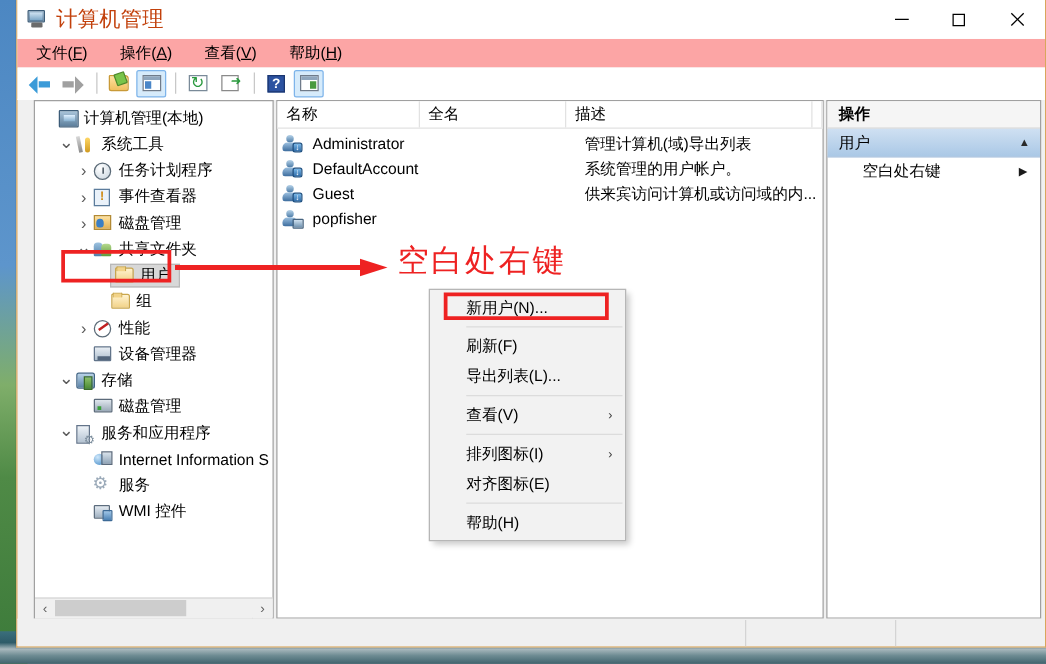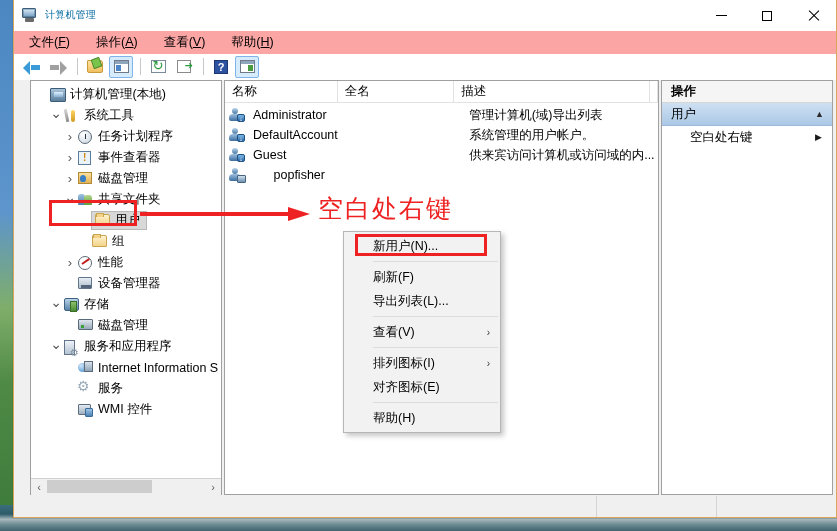--- a/index.html
+++ b/index.html
@@ -55,21 +55,21 @@
   }
   .mon-screen {
     position:absolute; left:2px; top:3px; width:10px; height:6px;
     background: linear-gradient(to bottom,#cfe2f2,#7ea8c8);
   }
   .mon-base {
     position:absolute; left:3px; top:11px; width:9px; height:4px;
     background:#6b6b6b; border-radius:1px;
   }
   #titlebar-text {
-    font-size: 10px; color: #0369a1; letter-spacing: 0.2px;
+    font-size: 17px; color: #c2410c; letter-spacing: 0.2px;
   }
   #window-controls {
     position: absolute; right: 0; top: 0; height: 31px;
     display: flex;
   }
   .winbtn {
     width: 46px; height: 31px; display: flex;
     align-items: center; justify-content: center;
     font-size: 12px; color: #000; cursor: default;
     background: transparent;
@@ -136,22 +136,23 @@
   .ico-refresh{width:15px;height:13px;border:1px solid #7a8a99;background:#fff;position:relative;}
   .ico-refresh::after{content:'↻';position:absolute;left:1px;top:-3px;font-size:13px;color:#2a9a3e;}
   .ico-export{width:14px;height:13px;background:#fff;border:1px solid #8a8a8a;position:relative;}
   .ico-export::after{content:'➜';position:absolute;right:-3px;top:-1px;font-size:10px;color:#2a9a3e;}
   .ico-help{width:14px;height:14px;background:#2c52a0;color:#fff;font-size:11px;font-weight:bold;
     display:flex;align-items:center;justify-content:center;border:1px solid #1b3670;}
 
   
   #body {
     flex: 1 1 auto; display: flex; min-height: 0;
-    padding: 0 3px 0 16px;
+    padding: 0 3px 0 3px;
     background: #f0f0f0;
+    margin-left: 10px;
   }
   .pane {
     border: 1px solid #a0a0a0; background: #fff;
     display:flex; flex-direction:column; min-height:0;
   }
   #tree-pane { width: 192px; flex:none; margin-right: 2px; }
   #list-pane { flex: 1 1 auto; margin-right: 2px; min-width:0;}
   #action-pane { width: 172px; flex:none; }
 
   
@@ -613,21 +614,21 @@
             <span class="lcell" style="width: 104px;">Guest</span>
             <span class="lcell" style="width: 122px;"></span>
             <span class="lcell" style="width: 205px;">供来宾访问计算机或访问域的内...</span>
           </div>
           <div class="lrow">
             <span class="uico">
               <span class="head"></span>
               <span class="body"></span>
               <span class="mon"></span>
             </span>
-            <span class="lcell" style="width: 104px; text-align: center;">popfisher</span>
+            <span class="lcell" style="width: 104px;">popfisher</span>
             <span class="lcell" style="width: 122px;"></span>
             <span class="lcell" style="width: 205px;"></span>
           </div>
         </div>
     </div>
 
     <div class="pane" id="action-pane">
       <div id="action-head">操作</div>
       <div id="action-group">
         <span>用户</span>

